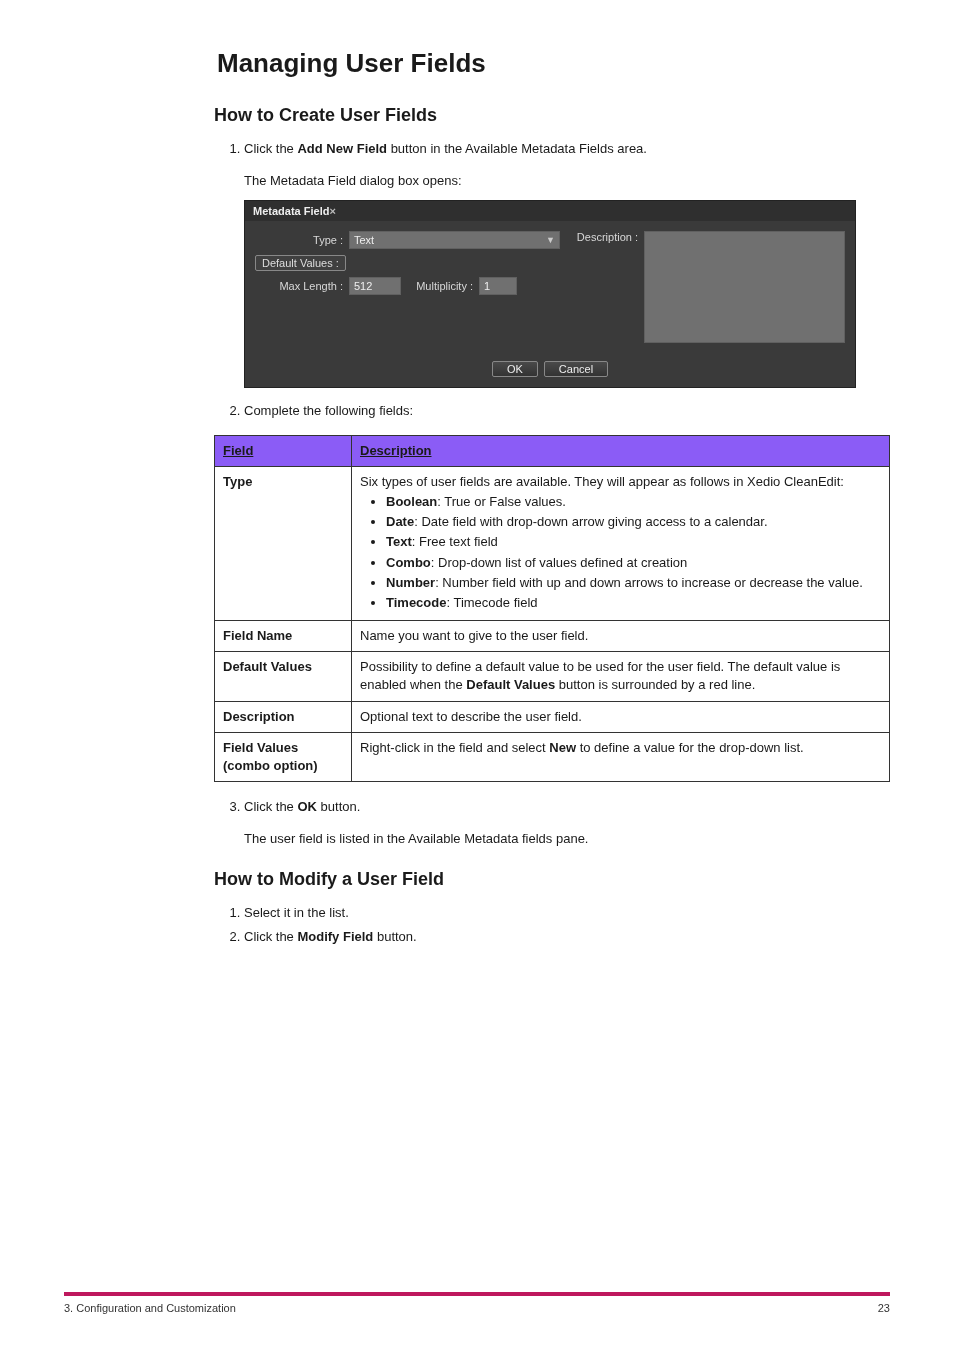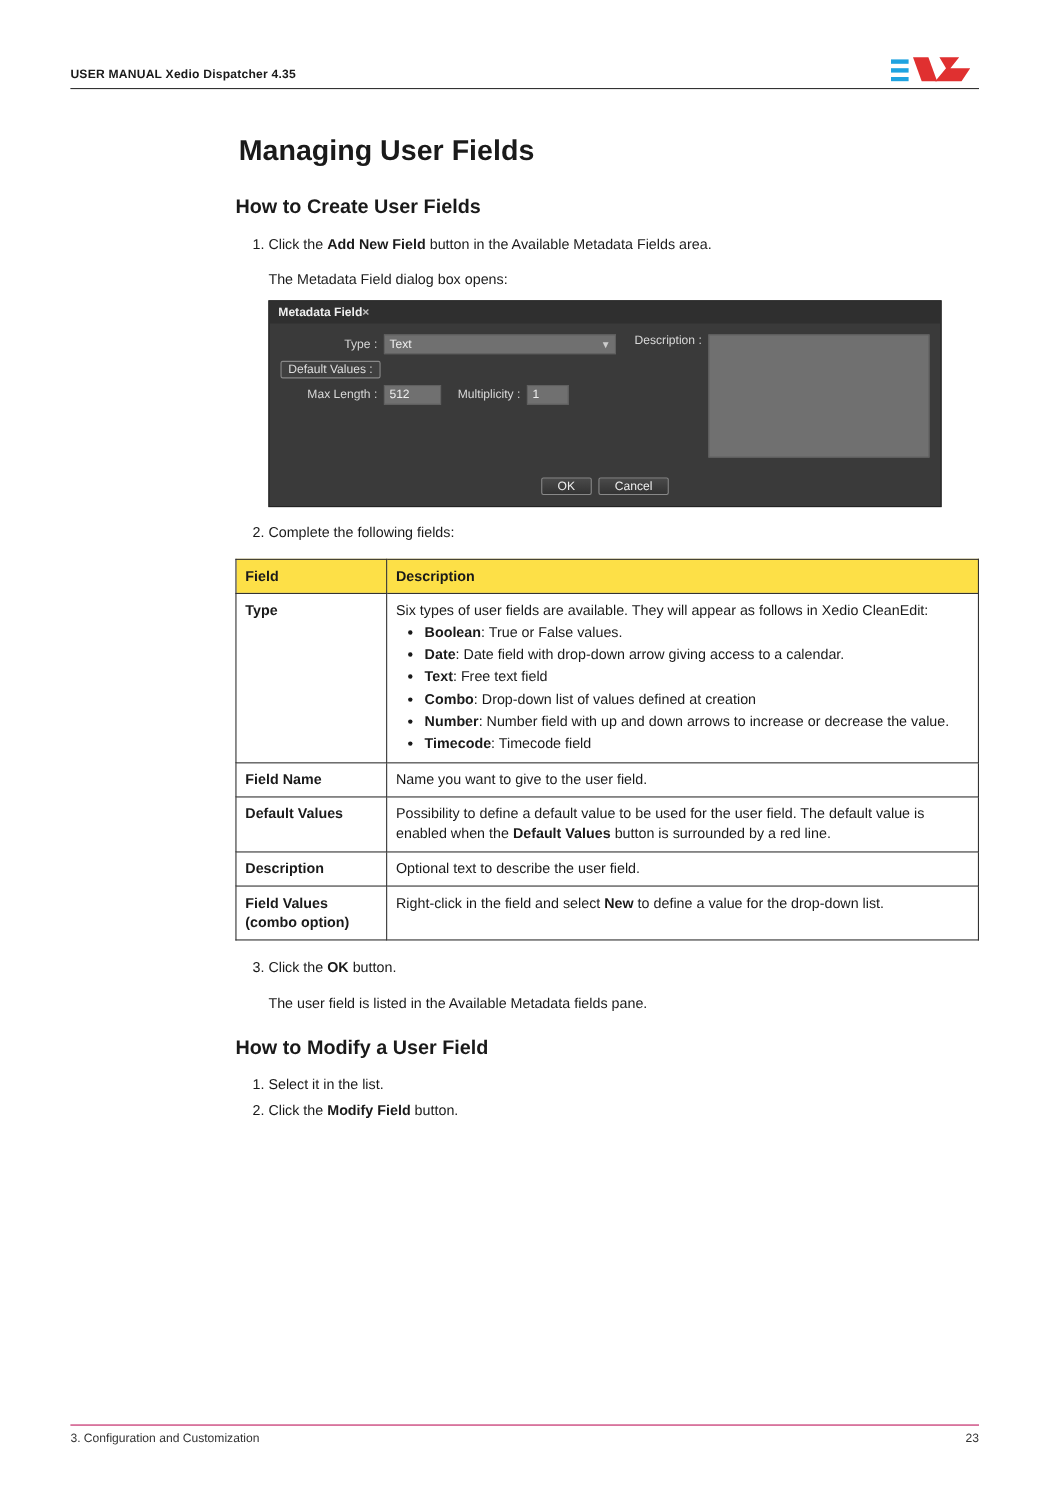--- a/index.html
+++ b/index.html
@@ -157,64 +157,53 @@
   }
   table.fieldtable th, table.fieldtable td {
     border: 1px solid #333;
     padding: 6px 8px;
     text-align: left;
     vertical-align: top;
     line-height: 1.4;
   }
   table.fieldtable th {
     font-weight: bold;
-    background: #fde047;
+    background: #8b5cf6;
+    text-decoration: underline;
   }
   table.fieldtable td.fname {
     font-weight: bold;
     width: 120px;
     white-space: nowrap;
   }
   table.fieldtable ul {
     margin: 2px 0;
     padding-left: 16px;
   }
   table.fieldtable ul li {
     list-style: disc;
     margin: 2px 0 2px 10px;
   }
   .footer {
     position: absolute;
     bottom: 36px;
     left: 64px;
     right: 64px;
-    border-top: 1px solid #be185d;
+    border-top: 4px solid #be185d;
     padding-top: 6px;
     display: flex;
     justify-content: space-between;
     font-size: 11px;
     color: #333;
   }
 </style>
 </head>
 <body>
 
 <div class="page">
-  <div class="header-row">
-    <span class="header-title">USER MANUAL Xedio Dispatcher 4.35</span>
-    <span class="logo">
-      <svg width="80" height="26" viewBox="0 0 80 26">
-        <rect x="0" y="6" width="16" height="4" fill="#1fa3e0"></rect>
-        <rect x="0" y="14" width="16" height="4" fill="#1fa3e0"></rect>
-        <rect x="0" y="22" width="16" height="4" fill="#1fa3e0"></rect>
-        <path d="M20 4 L34 4 L42 26 L28 26 Z" fill="#e03030"></path>
-        <path d="M44 4 L62 4 L54 14 L72 14 L64 26 L40 26 L50 14 Z" fill="#e03030"></path>
-      </svg>
-    </span>
-  </div>
 
   <div class="content">
     <h1>Managing User Fields</h1>
 
     <h2>How to Create User Fields</h2>
 
     <ol start="1">
       <li>
         <span>Click the </span><b>Add New Field</b><span> button in the Available Metadata Fields area.</span>
       </li>

